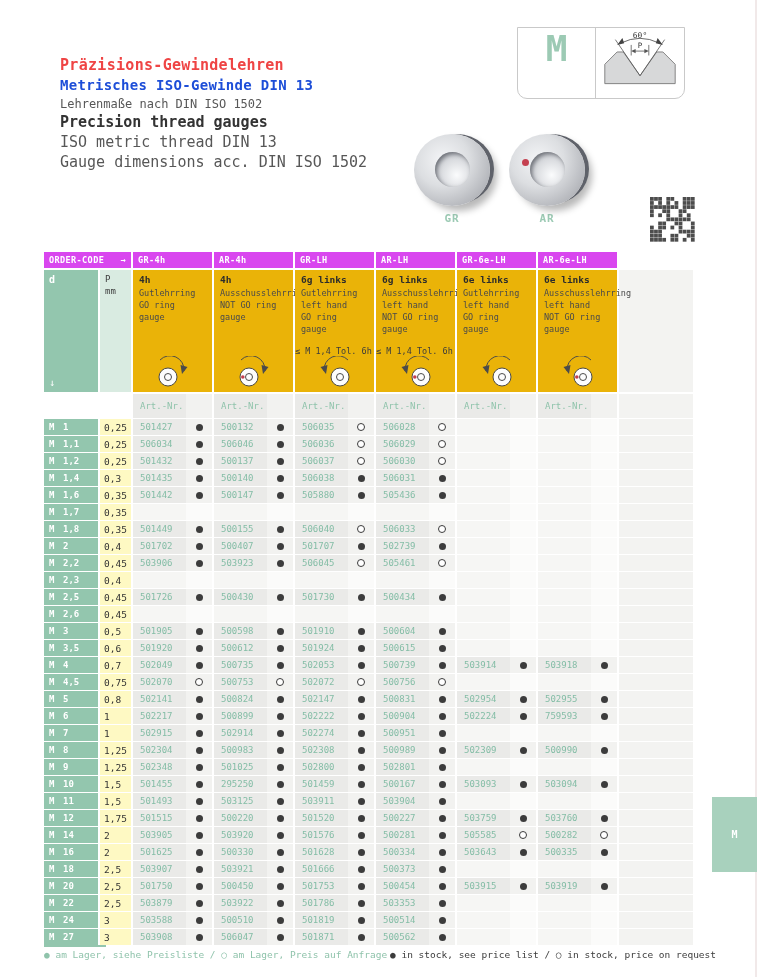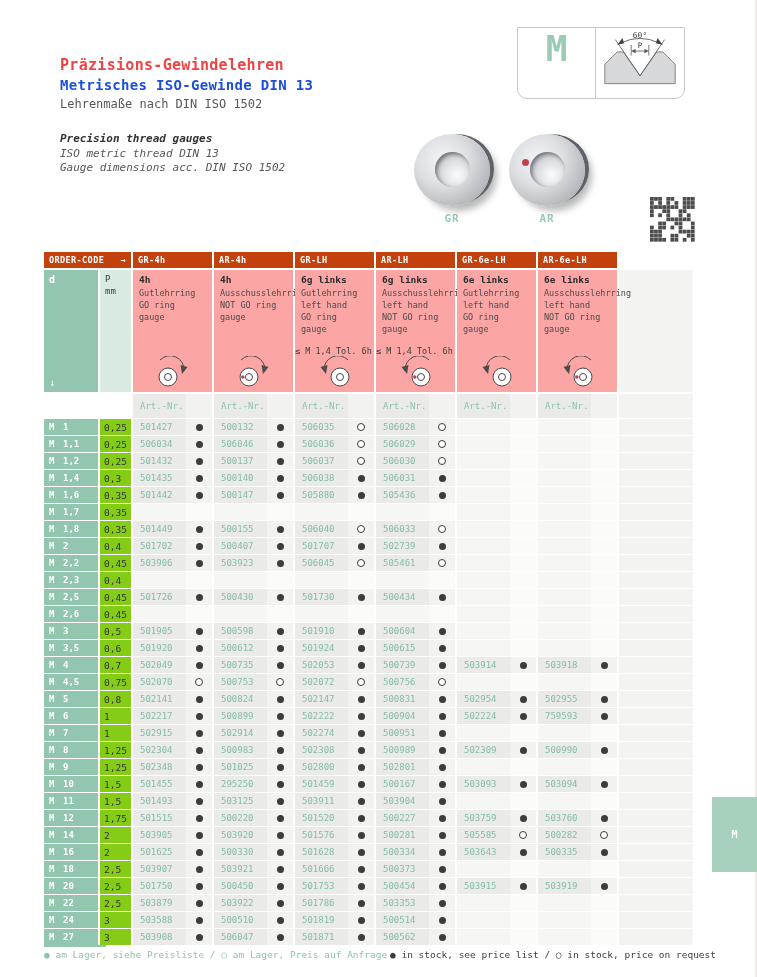--- a/index.html
+++ b/index.html
@@ -6,21 +6,21 @@
   .page{
     position:relative;width:757px;height:977px;margin:0 auto;background:#ffffff;
     font-family:"DejaVu Sans Mono",monospace;color:#333;overflow:hidden;
     box-shadow:inset -2px 0 0 #f1e9e9;
   }
   
   .titles{position:absolute;left:60px;top:56px;}
   .t-de1{font-size:15px;font-weight:bold;color:#ef4444;letter-spacing:.3px;}
   .t-de2{font-size:14px;font-weight:bold;color:#1d4ed8;letter-spacing:.3px;margin-top:3px;}
   .t-de3{font-size:12px;color:#575757;margin-top:4px;}
-  .t-en{margin-top:21px;font-size:11px;color:#575757;line-height:1.32;font-style:italic;}
+  .t-en{margin-top:2px;font-size:15px;color:#575757;line-height:1.32;}
   .t-en .b{font-weight:bold;color:#333;}
   
   .badge{position:absolute;left:517px;top:27px;width:166px;height:70px;border:1px solid #c9c9c9;
          border-radius:0 0 10px 10px;display:flex;background:#fff;}
   .badge .half{flex:1;display:flex;align-items:flex-start;justify-content:center;}
   .badge .half.l{border-right:1px solid #c9c9c9;}
   .badge .mletter{font-size:36px;font-weight:bold;color:#9ccab4;}
   
   .ringwrap{position:absolute;width:86px;text-align:center;}
   .ring{position:relative;width:76px;height:72px;margin:0 auto;border-radius:50%;
@@ -33,47 +33,47 @@
   .ringlabel{margin-top:6px;font-size:11px;font-weight:bold;color:#9ccab4;letter-spacing:1px;}
   
   .qr{position:absolute;left:649px;top:197px;width:47px;height:45px;}
   
   .ttable{position:absolute;left:44px;top:252px;}
   .trow{display:flex;}
   .cell{box-sizing:border-box;}
   .gap{margin-right:2px;}
   .w-oc{width:87px;} .w-d{width:54px;} .w-p{width:31px;} .w-c{width:79px;} .w-f{width:74px;}
   .tabsrow{height:16px;margin-bottom:2px;}
-  .tab{background:#c2410c;color:#fff;font-size:8.5px;font-weight:bold;letter-spacing:.4px;
+  .tab{background:#d946ef;color:#fff;font-size:8.5px;font-weight:bold;letter-spacing:.4px;
        display:flex;align-items:center;padding:0 5px;height:16px;}
   .tab.oc{justify-content:space-between;}
   .headrow{height:122px;margin-bottom:2px;}
   .hd{background:#93c6ae;color:#fff;position:relative;font-size:10px;font-weight:bold;}
   .hd .dlab{position:absolute;left:5px;top:4px;}
   .hd .darr{position:absolute;left:5px;bottom:4px;font-weight:normal;}
   .hp{background:#d9ebe1;color:#3c3c3c;font-size:9px;padding:4px 0 0 5px;line-height:1.3;}
-  .hc{background:#fca5a5;padding:4px 12px 0 6px;font-size:8.5px;color:#4a4a4a;position:relative;}
+  .hc{background:#eab308;padding:4px 12px 0 6px;font-size:8.5px;color:#4a4a4a;position:relative;}
   .hc .tol{font-size:9.5px;font-weight:bold;color:#2c2c2c;margin-bottom:3px;}
   .hc .ln{line-height:1.4;}
   .hc .note{position:absolute;left:0;top:76px;font-size:8.5px;color:#3c3c3c;}
   .hc .gicon{position:absolute;left:0;right:0;bottom:2px;display:flex;justify-content:center;}
   .hf{background:#f3f3f1;}
   .artrow{height:24px;margin-bottom:1px;}
   .blank{background:#fff;}
   .datacell{display:flex;height:100%;}
   .band-a{width:46px;background:#eaeae8;font-size:9px;color:#84bda6;padding-left:7px;
           display:flex;align-items:center;}
   .band-b{flex:1;background:#f2f2f0;display:flex;align-items:center;justify-content:center;}
   .datacell.empty .band-a{background:#f6f6f4;}
   .datacell.empty .band-b{background:#fbfbfa;}
   .artlabel .band-a{color:#8fc3ab;font-size:9px;}
   .drow{height:16px;margin-bottom:1px;}
   .rd{background:#93c6ae;color:#fff;font-size:9px;font-weight:bold;display:flex;align-items:center;}
   .rd .mchar{padding-left:5px;width:14px;}
-  .rp{background:#84cc16;font-size:9.5px;color:#333;display:flex;align-items:center;padding-left:4px;}
+  .rp{background:#fef9c3;font-size:9.5px;color:#333;display:flex;align-items:center;padding-left:4px;}
   .stock{width:7px;height:7px;border-radius:50%;}
   .stock.f{background:#3c3c3c;}
   .stock.o{width:6px;height:6px;border:1px solid #3c3c3c;background:#fff;}
   
   .legend{position:absolute;left:44px;top:949px;width:680px;font-size:9.5px;display:flex;}
   .legend .de{color:#8fc3ab;width:346px;}
   .legend .en{color:#3c3c3c;}
   .legend-tick{position:absolute;left:44px;top:945px;width:62px;height:2px;background:#93c6ae;}
   
   .sidetab{position:absolute;left:712px;top:797px;width:45px;height:75px;background:#a8d1bd;

